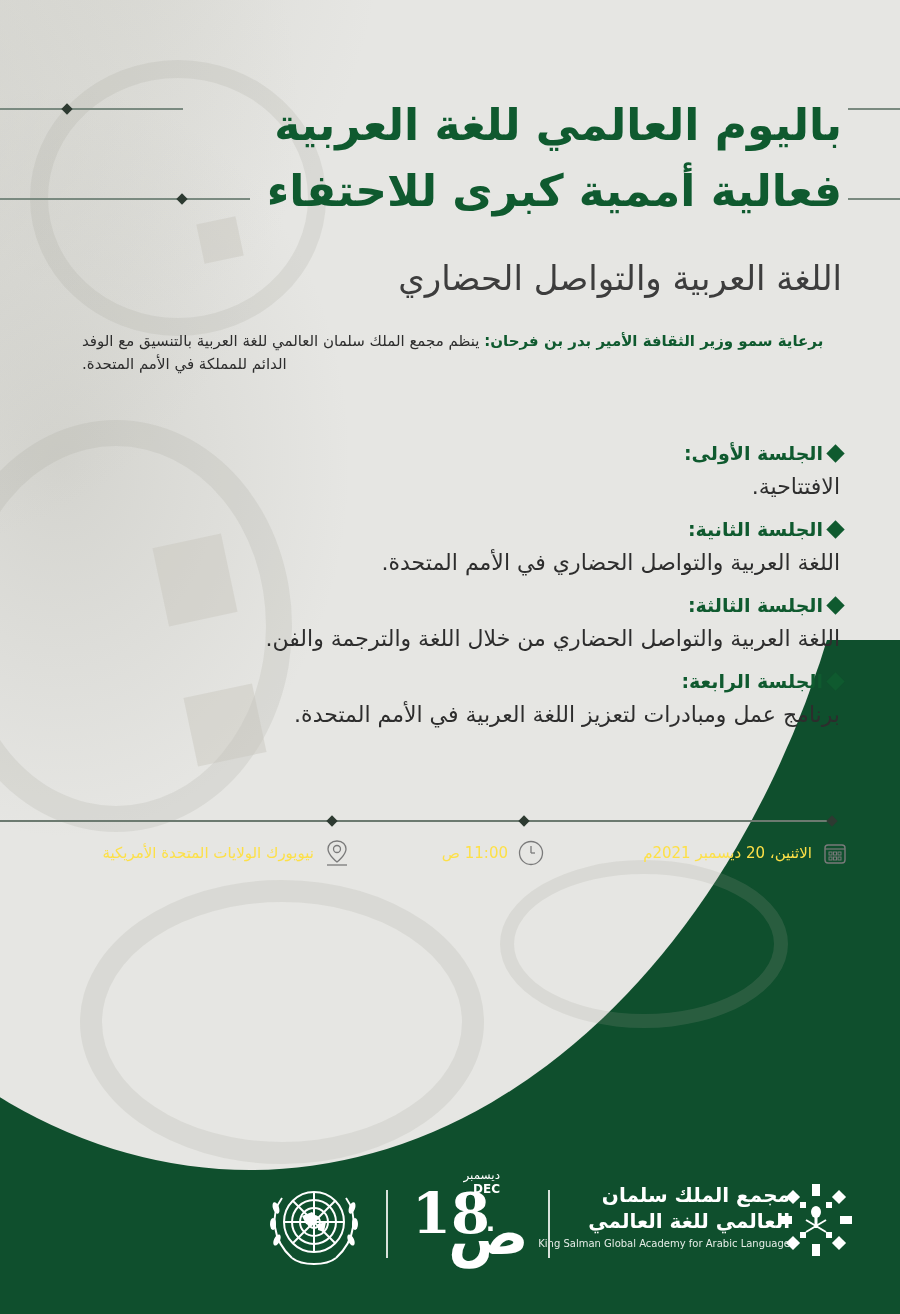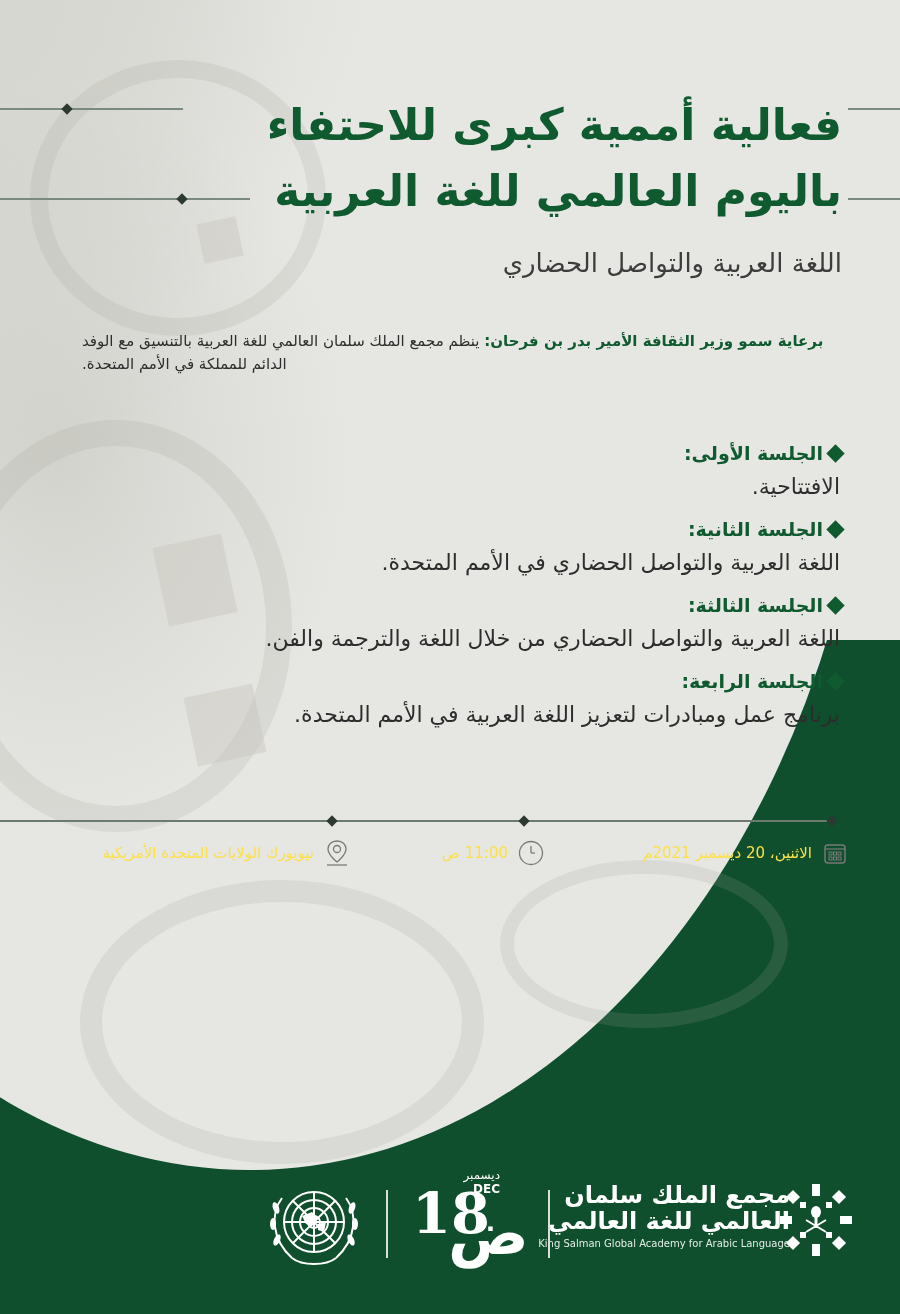--- a/index.html
+++ b/index.html
@@ -32,43 +32,43 @@
 
   .title-line { position: absolute; height: 2px; background: #7a8a80; }
   .title-dot { position: absolute; width: 8px; height: 8px; background: #2d3a31; transform: rotate(45deg); }
 
   .title {
     position: absolute; right: 58px; top: 92px; width: 700px; text-align: right;
     color: #0f5a2f; font-weight: bold; font-size: 44px; line-height: 66px;
     font-family: "DejaVu Sans", sans-serif;
   }
   .subtitle {
-    position: absolute; right: 58px; top: 248px; text-align: right;
-    color: #3d3d3d; font-size: 26px; font-family: "DejaVu Sans", sans-serif;
+    position: absolute; right: 58px; top: 258px; text-align: right;
+    color: #3d3d3d; font-size: 34px; font-family: "DejaVu Sans", sans-serif;
   }
   .intro {
     position: absolute; right: 58px; top: 330px; width: 760px; text-align: left;
     color: #2d2d2d; font-size: 15px; line-height: 23px;
   }
   .intro .hl { color: #0f5a2f; font-weight: bold; }
   .sessions { position: absolute; right: 58px; top: 436px; width: 700px; }
   .session { margin-bottom: 8px; }
   .session-head { display: flex; align-items: center; justify-content: flex-start; color: #0f5a2f; font-weight: bold; font-size: 19px; height: 34px; }
   .diamond { width: 13px; height: 13px; background: #0f5a2f; transform: rotate(45deg); flex: 0 0 13px; margin-left: 6px; }
   .session-desc { color: #2d2d2d; font-size: 22px; height: 34px; line-height: 34px; padding-right: 2px; }
 
   .info-line { position: absolute; left: 0; top: 820px; width: 832px; height: 2px; background: #6c7a70; }
   .info-dot { position: absolute; top: 817px; width: 8px; height: 8px; background: #2d3a31; transform: rotate(45deg); }
   .info-item { position: absolute; top: 840px; display: flex; align-items: center; gap: 10px; color: #fde047; font-size: 15px; }
   .icon-box { width: 26px; height: 26px; display: inline-flex; align-items: center; justify-content: center; }
 
   .footer-logos { position: absolute; left: 0; top: 1160px; width: 900px; height: 130px; }
   .vsep { position: absolute; width: 2px; height: 68px; background: #d8e2da; top: 30px; }
   .academy-text { position: absolute; right: 110px; top: 22px; text-align: right; color: #ffffff; }
-  .academy-ar1, .academy-ar2 { font-size: 24px; line-height: 26px; font-weight: bold; }
+  .academy-ar1, .academy-ar2 { font-size: 20px; line-height: 26px; font-weight: bold; }
   .academy-en { font-size: 10px; color: #e6ece7; margin-top: 4px; direction: ltr; text-align: right; }
   .dec-block { position: absolute; left: 408px; top: 8px; width: 120px; height: 110px; color: #fff; }
   .dec-ar { position: absolute; right: 28px; top: 0; font-size: 12px; }
   .dec-en { position: absolute; right: 28px; top: 14px; font-size: 12px; font-weight: bold; direction: ltr; }
   .dec-num { position: absolute; left: 4px; top: 12px; font-size: 56px; font-weight: bold; direction: ltr; font-family: "DejaVu Serif", serif; }
 </style>
 </head>
 <body>
 
 <div class="poster">
@@ -84,22 +84,22 @@
   <div class="deco-block" style="left:200px;top:220px;width:40px;height:40px;"></div>
 
   <div class="title-line" style="left:0;top:108px;width:183px;"></div>
   <div class="title-dot" style="left:63px;top:105px;"></div>
   <div class="title-line" style="left:0;top:198px;width:250px;"></div>
   <div class="title-dot" style="left:178px;top:195px;"></div>
   <div class="title-line" style="left:848px;top:108px;width:52px;"></div>
   <div class="title-line" style="left:848px;top:198px;width:52px;"></div>
 
   <div class="title">
+    <div>باليوم العالمي للغة العربية</div>
     <div>فعالية أممية كبرى للاحتفاء</div>
-    <div>باليوم العالمي للغة العربية</div>
   </div>
 
   <div class="subtitle">اللغة العربية والتواصل الحضاري</div>
 
   <div class="intro">
     <span class="hl">برعاية سمو وزير الثقافة الأمير بدر بن فرحان:</span><span> ينظم مجمع الملك سلمان العالمي للغة العربية بالتنسيق مع الوفد الدائم للمملكة في الأمم المتحدة.</span>
   </div>
 
   <div class="sessions">
     <div class="session">

